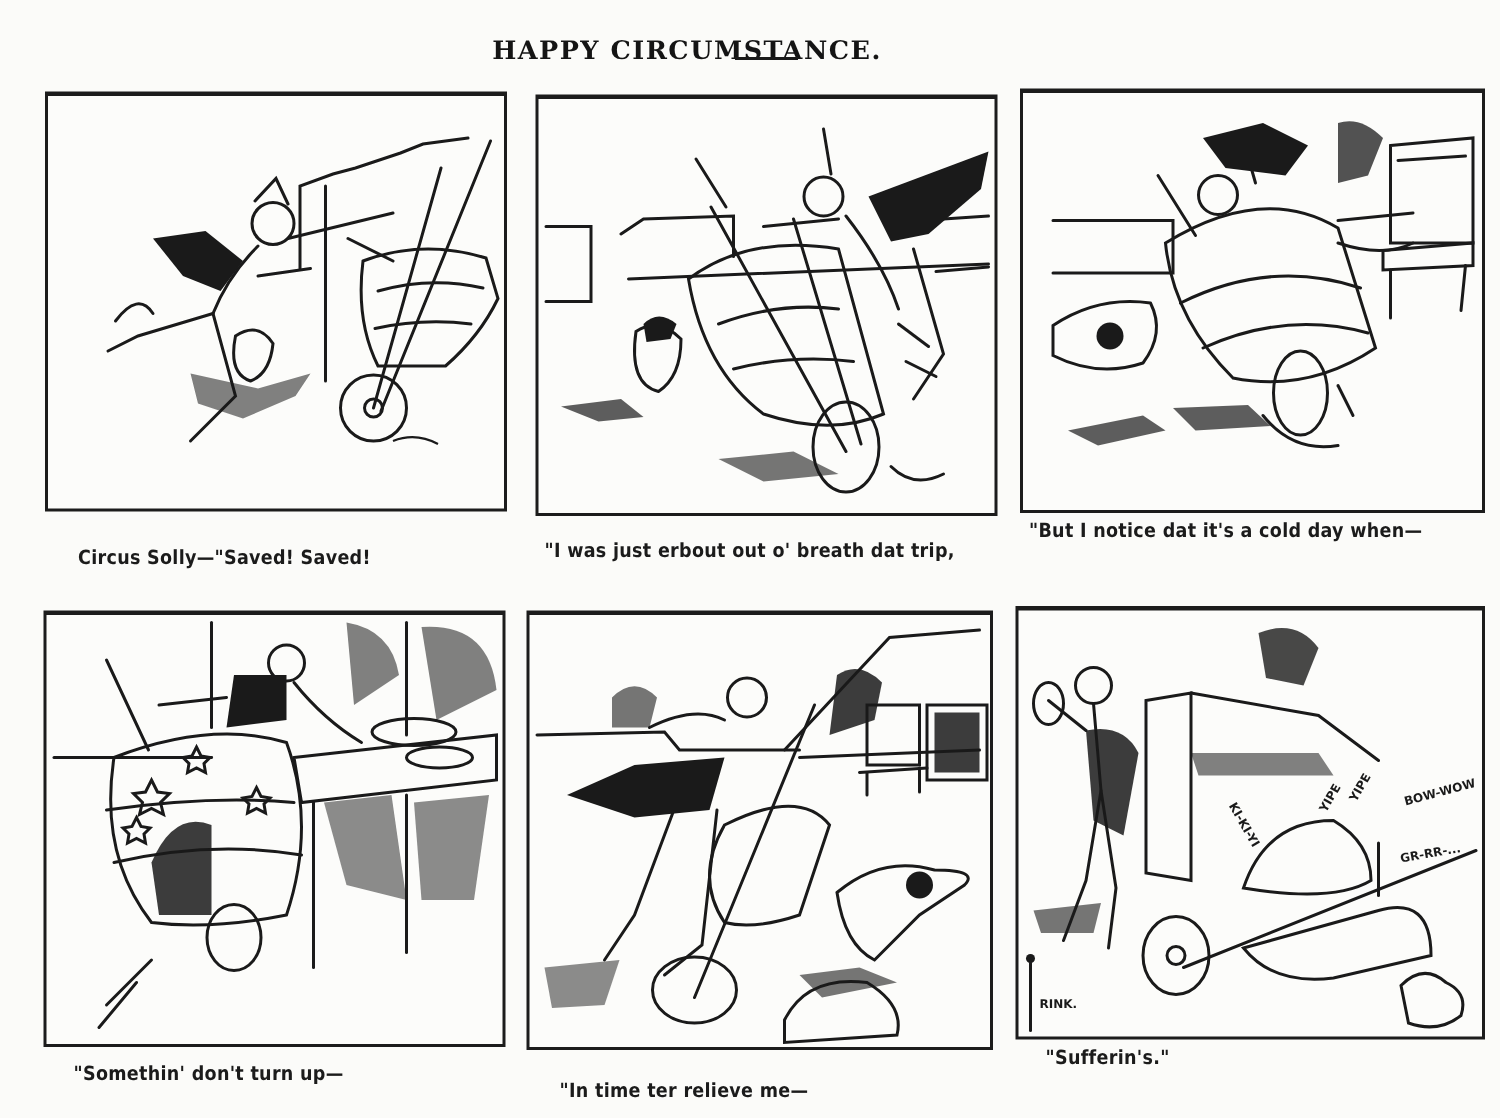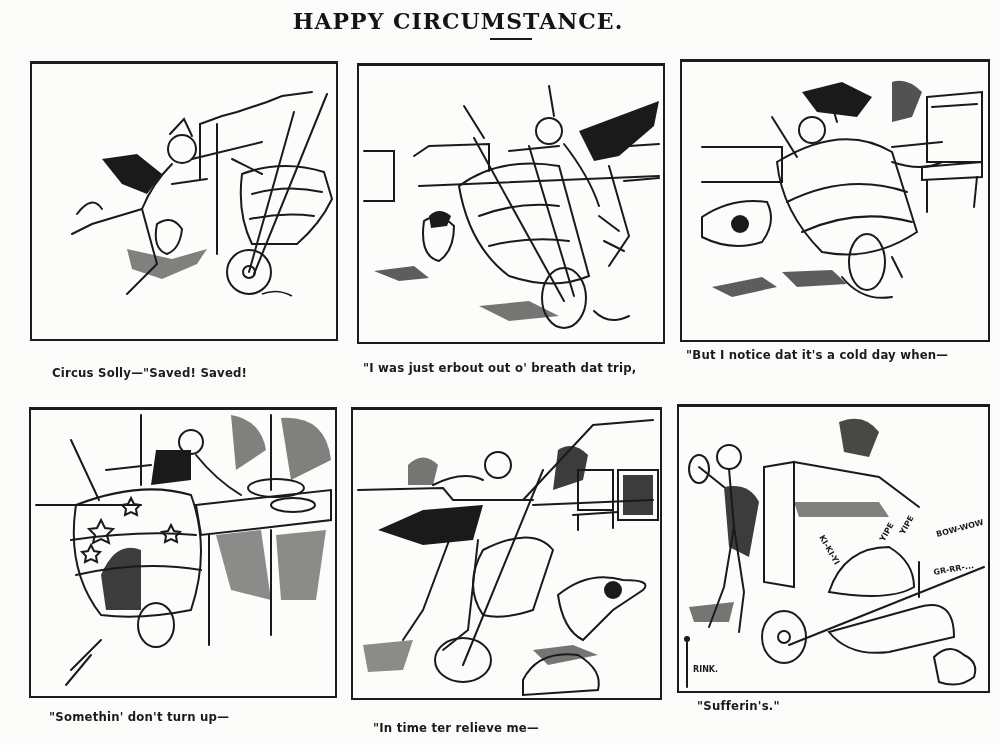--- a/index.html
+++ b/index.html
@@ -11,26 +11,26 @@
       width: 1000px;
       height: 745px;
       position: relative;
       overflow: hidden;
       font-family: "DejaVu Serif", "Liberation Serif", serif;
       color: #141414;
     }
     .title {
       position: absolute;
       left: 0;
-      top: 8px;
+      top: 24px;
       width: 916px;
       text-align: center;
       font-family: "DejaVu Serif", serif;
       font-weight: bold;
-      font-size: 22px;
+      font-size: 17px;
       letter-spacing: 1px;
     }
     .title-rule {
       position: absolute;
       left: 490px;
       top: 38px;
       width: 42px;
       height: 2px;
       background: #1a1a1a;
     }

